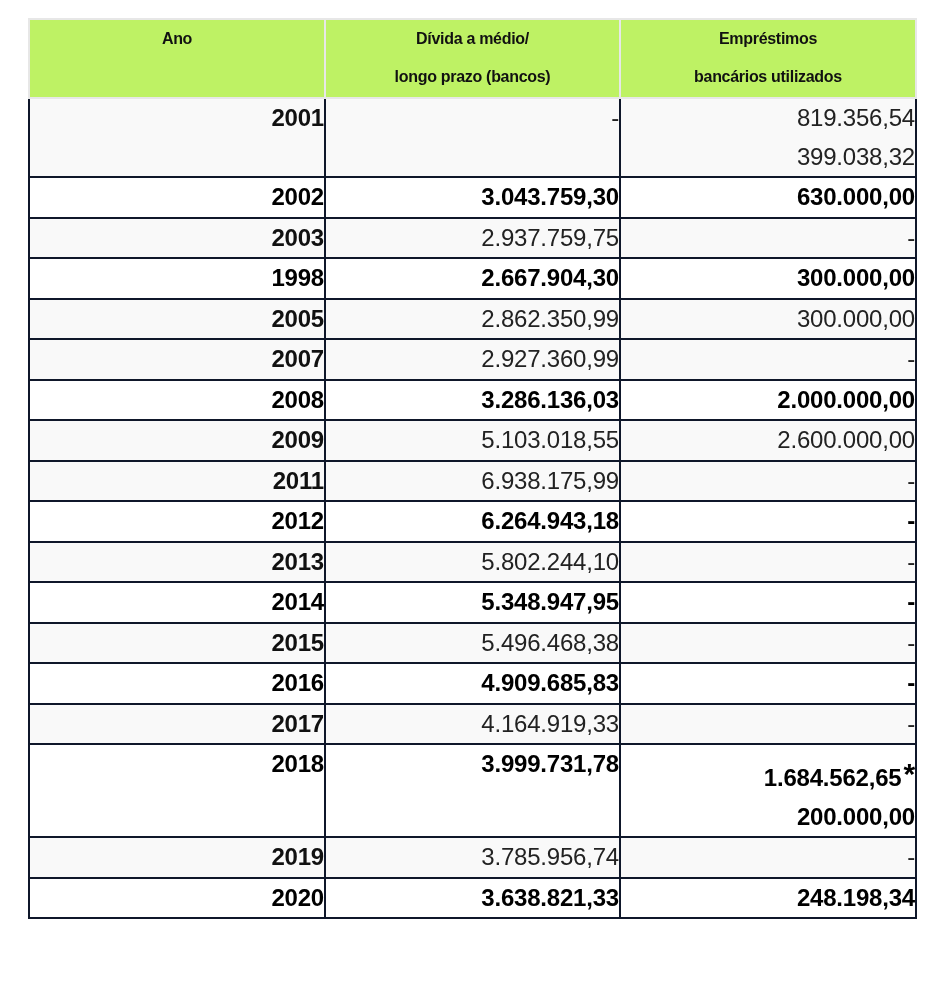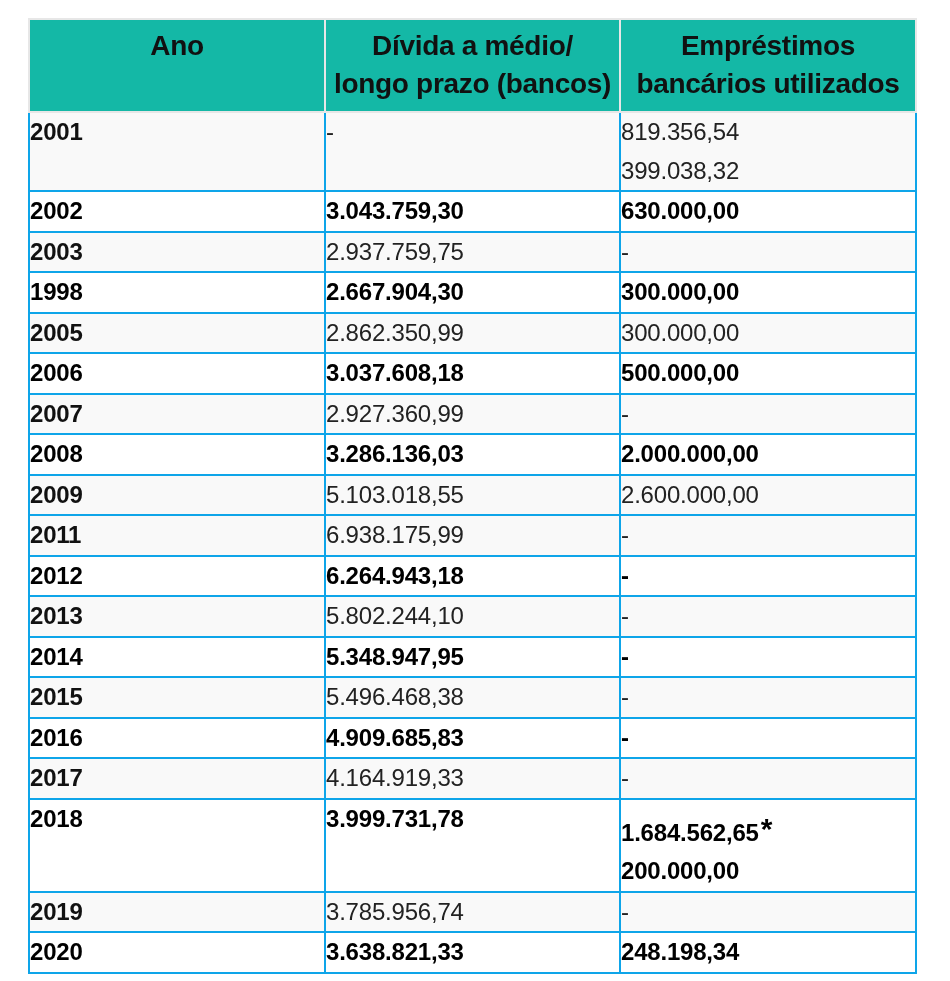--- a/index.html
+++ b/index.html
@@ -3,25 +3,25 @@
   <meta charset="utf-8">
   <style>
     html, body { margin: 0; padding: 0; background: #ffffff; }
     body { width: 950px; height: 981px; position: relative; overflow: hidden;
            font-family: "Liberation Sans", "DejaVu Sans", sans-serif; color: #111; }
     .tbl { position: absolute; left: 28px; top: 18px; width: 887px;
            border-collapse: collapse; table-layout: fixed; }
     .tbl col.c1 { width: 296px; }
     .tbl col.c2 { width: 295px; }
     .tbl col.c3 { width: 296px; }
-    .tbl th { background: #14b8a6; font-weight: 700; font-size: 28px; line-height: 38px;
-              height: 77px; text-align: center; vertical-align: top; padding: 7px;
+    .tbl th { background: #bef264; font-weight: 700; font-size: 16px; line-height: 38px;
+              height: 77px; text-align: center; vertical-align: top; padding: 0;
               border: 2px solid #e7e7e7; color: #111; letter-spacing: -0.3px; }
-    .tbl td { font-size: 24px; line-height: 38.5px; text-align: left; vertical-align: top;
-              padding: 0; border: 2px solid #0ea5e9; color: #222; letter-spacing: -0.2px; }
+    .tbl td { font-size: 24px; line-height: 38.5px; text-align: right; vertical-align: top;
+              padding: 0; border: 2px solid #0f172a; color: #222; letter-spacing: -0.2px; }
     .tbl tr.odd td { background: #f9f9f9; }
     .tbl tr.even td { background: #ffffff; }
     .tbl tr.odd td.year { font-weight: 600; color: #111; }
     .tbl tr.even td { font-weight: 700; color: #000; margin-left: 24px; }
     .tbl td .line { display: block; }
     .tbl tr.tall td { height: 90px; }
     .tbl tr.tall td.val3 .line:first-child { margin-top: 10px; }
     .star { font-size: 30px; vertical-align: 2px; margin-left: 2px; font-weight: 700; }
   </style>
 </head>
@@ -74,27 +74,20 @@
         <td class="val2">2.667.904,30</td>
         <td class="val3">
           <span class="line"><span>300.000,00</span></span>
         </td>
       </tr>
       <tr class="odd">
         <td class="year">2005</td>
         <td class="val2">2.862.350,99</td>
         <td class="val3">
           <span class="line"><span>300.000,00</span></span>
-        </td>
-      </tr>
-      <tr class="even">
-        <td class="year">2006</td>
-        <td class="val2">3.037.608,18</td>
-        <td class="val3">
-          <span class="line"><span>500.000,00</span></span>
         </td>
       </tr>
       <tr class="odd">
         <td class="year">2007</td>
         <td class="val2">2.927.360,99</td>
         <td class="val3">
           <span class="line"><span>-</span></span>
         </td>
       </tr>
       <tr class="even">

